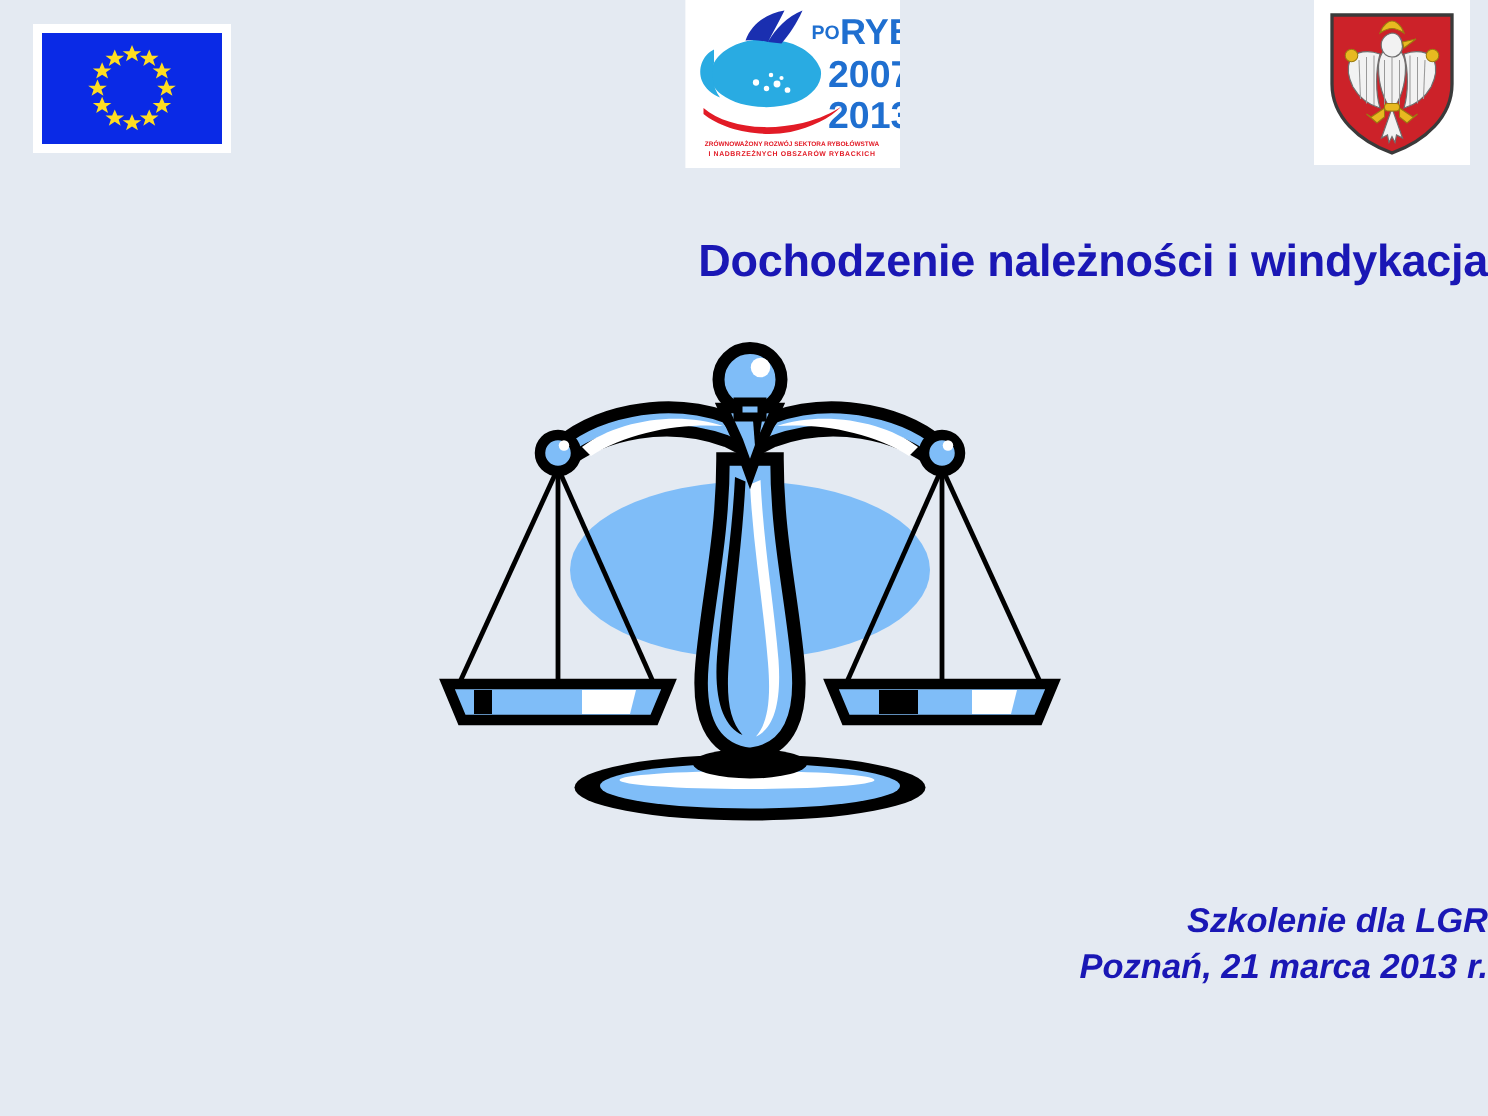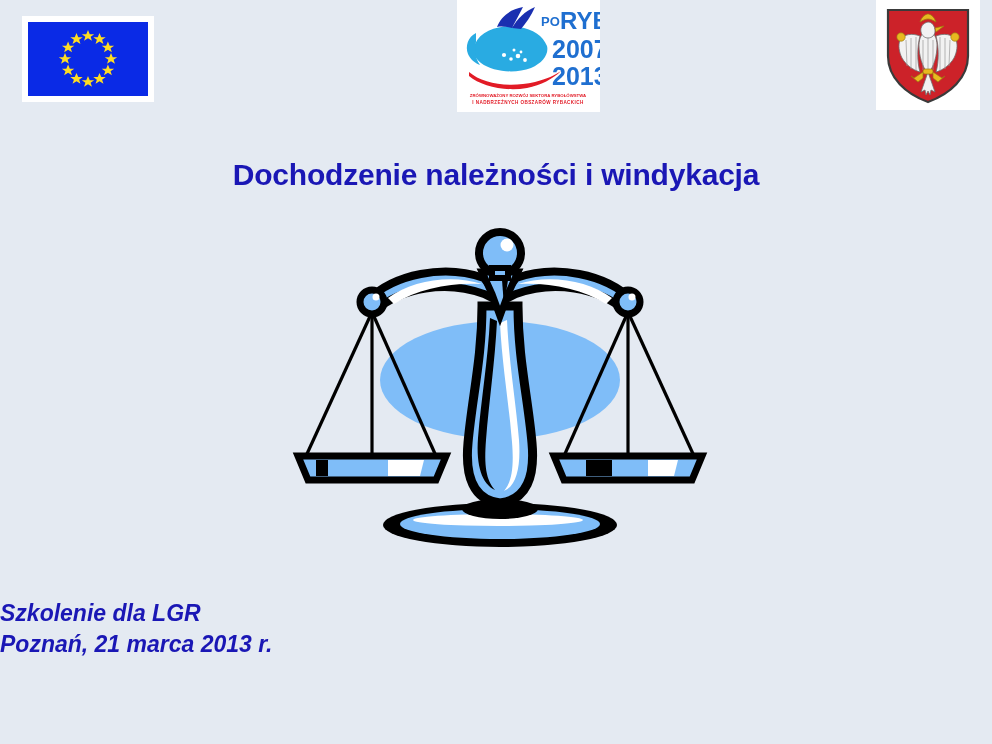--- a/index.html
+++ b/index.html
@@ -47,21 +47,21 @@
     height: 110px;
     background: #ffffff;
   }
 
   
   #title {
     position: absolute;
     left: 0;
     top: 158px;
     width: 992px;
-    text-align: center;
+    text-align: right;
     font-size: 30px;
     font-weight: bold;
     color: #1a17b5;
     letter-spacing: -0.2px;
   }
 
   
   #scales {
     position: absolute;
     left: 276px;
@@ -69,21 +69,21 @@
     width: 448px;
     height: 340px;
   }
 
   
   #footer {
     position: absolute;
     left: 0;
     top: 598px;
     width: 992px;
-    text-align: left;
+    text-align: right;
     font-size: 23px;
     font-weight: bold;
     font-style: italic;
     color: #1a17b5;
     line-height: 1.33;
   }
   #footer div { white-space: pre; }
 </style>
 </head>
 <body>

